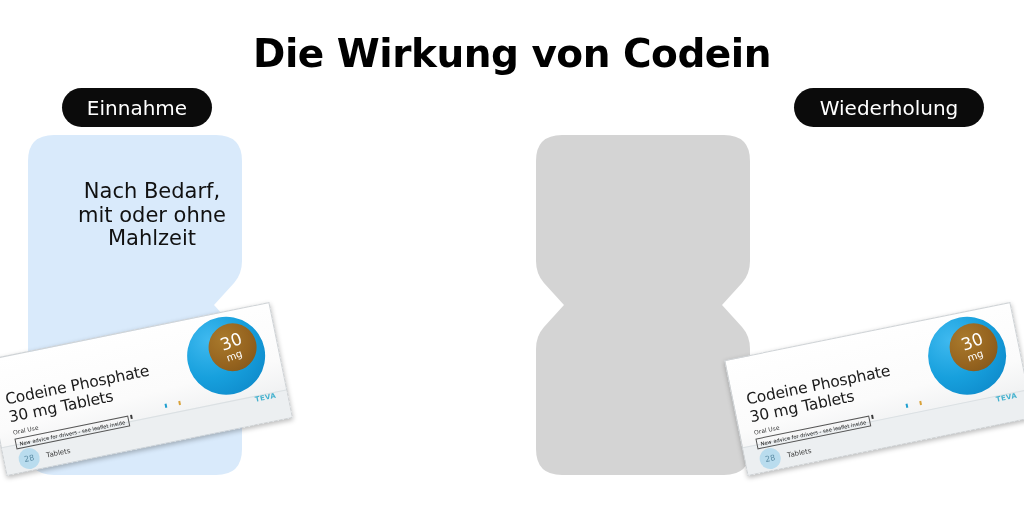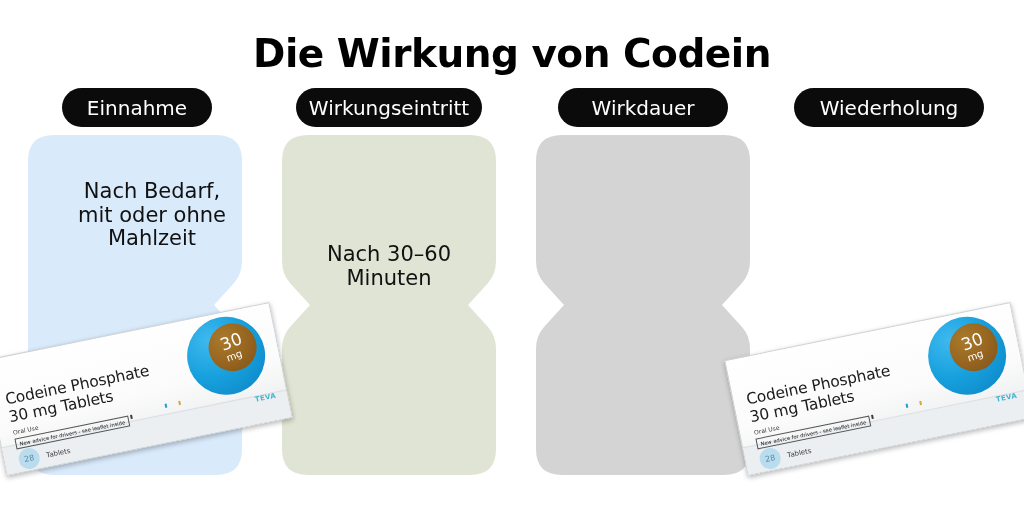--- a/index.html
+++ b/index.html
@@ -181,27 +181,20 @@
 
   <div class="panel p1">
     <svg class="panel-shape" viewBox="0 0 214 340" preserveAspectRatio="none">
       <path d="M 26 0 L 188 0 Q 214 0 214 26 L 214 126 Q 214 139 206 148 L 186 170 L 206 192 Q 214 201 214 214 L 214 314 Q 214 340 188 340 L 26 340 Q 0 340 0 314 L 0 26 Q 0 0 26 0 Z" fill="#d9eafb"></path>
     </svg>
     <div class="panel-body" style="color: rgb(17, 17, 17); padding-left: 48px;">Nach Bedarf,
 mit oder ohne
 Mahlzeit</div>
   </div>
 
-  <div class="panel p2">
-    <svg class="panel-shape" viewBox="0 0 214 340" preserveAspectRatio="none">
-      <path d="M 26 0 L 188 0 Q 214 0 214 26 L 214 126 Q 214 139 206 148 L 186 170 L 206 192 Q 214 201 214 214 L 214 314 Q 214 340 188 340 L 26 340 Q 0 340 0 314 L 0 214 Q 0 201 8 192 L 28 170 L 8 148 Q 0 139 0 126 L 0 26 Q 0 0 26 0 Z" fill="#e0e4d4"></path>
-    </svg>
-    <div class="panel-body" style="color: rgb(17, 17, 17);">Nach 30–60
-Minuten</div>
-  </div>
 
   <div class="panel p3">
     <svg class="panel-shape" viewBox="0 0 214 340" preserveAspectRatio="none">
       <path d="M 26 0 L 188 0 Q 214 0 214 26 L 214 126 Q 214 139 206 148 L 186 170 L 206 192 Q 214 201 214 214 L 214 314 Q 214 340 188 340 L 26 340 Q 0 340 0 314 L 0 214 Q 0 201 8 192 L 28 170 L 8 148 Q 0 139 0 126 L 0 26 Q 0 0 26 0 Z" fill="#d4d4d4"></path>
     </svg>
   </div>
 
 
   <div class="medbox b1">
     <div class="box-face">
@@ -243,17 +236,15 @@
       <div class="box-circle"></div>
       <div class="box-disc">
         <span class="d-num">30</span>
         <span class="d-unit">mg</span>
       </div>
       <div class="box-brand">TEVA</div>
     </div>
   </div>
 
   <div class="pill c1">Einnahme</div>
-  <div class="pill c2">Wirkungseintritt</div>
-  <div class="pill c3">Wirkdauer</div>
   <div class="pill c4">Wiederholung</div>
 
 </div>
 
 </body></html>

